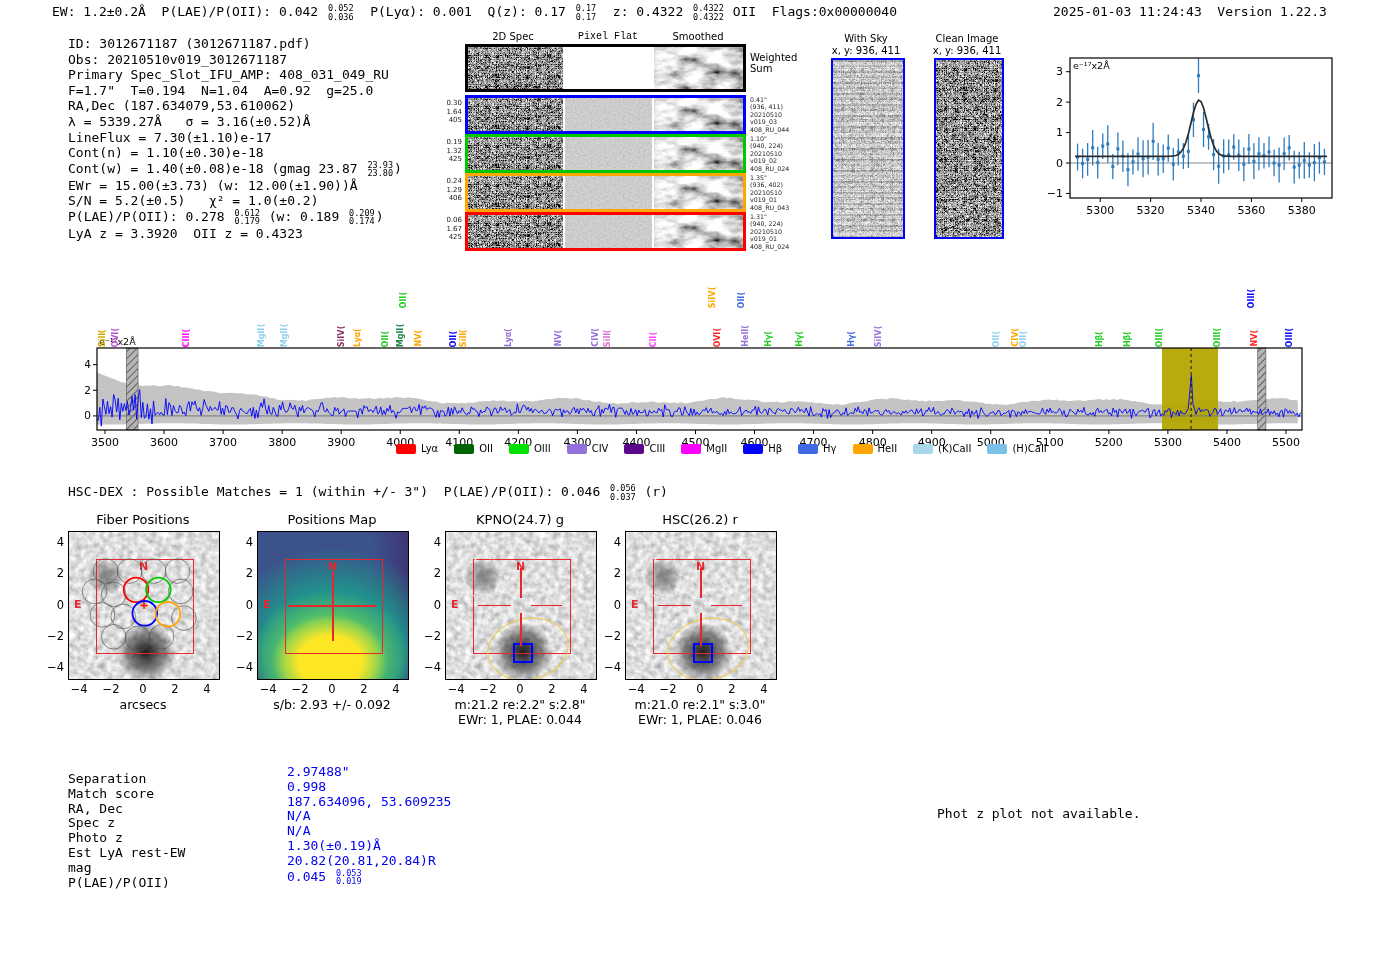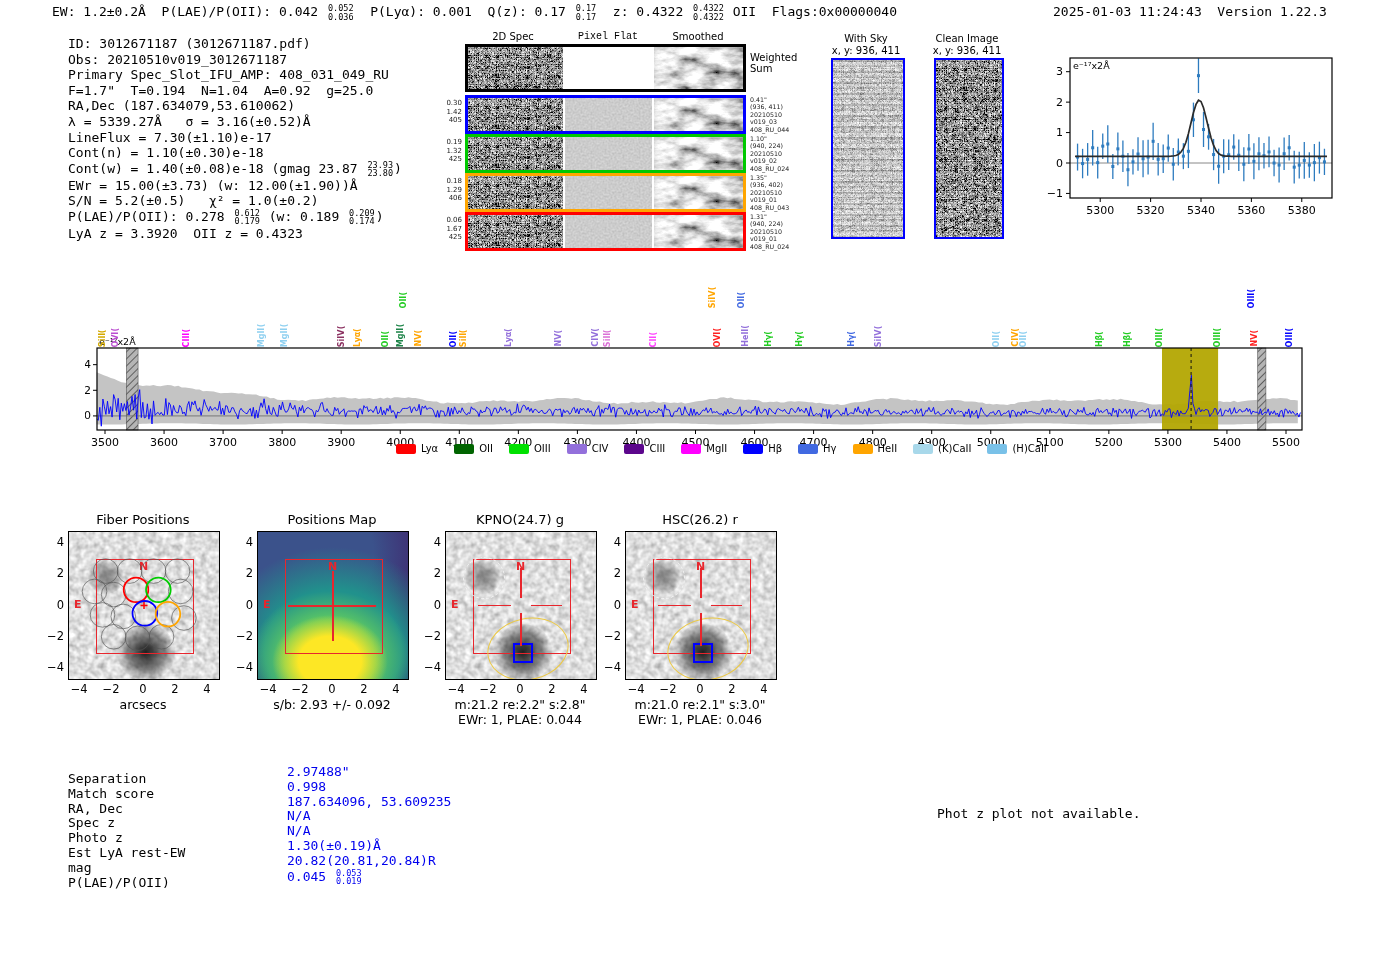--- a/index.html
+++ b/index.html
@@ -175,21 +175,21 @@
           </svg>
         </div>
         <div class="scell" style="position: absolute; left: 186px; top: 0px; width: 89px; height: 33px;">
           <svg class="noisebg" width="100%" height="100%" preserveAspectRatio="none" style="display:block;position:absolute;inset:0">
             <rect width="100%" height="100%" fill="#999" filter="url(#fSmooth)"></rect>
           </svg>
         </div>
       </div>
       <div class="sleft abs" style="position: absolute; left: 430px; top: 99px; width: 32px;">
         <div>0.30</div>
-        <div>1.42</div>
+        <div>1.64</div>
         <div>405</div>
       </div>
       <div class="sright abs" style="position: absolute; left: 750px; top: 96px; width: 72px;">
         <div>0.41"</div>
         <div>(936, 411)</div>
         <div>20210510</div>
         <div>v019_03</div>
         <div>408_RU_044</div>
       </div>
       <div class="srow" style="position: absolute; left: 465px; top: 134px; width: 281px; height: 39px; border: 3px solid rgb(0, 200, 0);">
@@ -232,21 +232,21 @@
             <rect width="100%" height="100%" fill="#999" filter="url(#fFlat)"></rect>
           </svg>
         </div>
         <div class="scell" style="position: absolute; left: 186px; top: 0px; width: 89px; height: 33px;">
           <svg class="noisebg" width="100%" height="100%" preserveAspectRatio="none" style="display:block;position:absolute;inset:0">
             <rect width="100%" height="100%" fill="#999" filter="url(#fSmooth)"></rect>
           </svg>
         </div>
       </div>
       <div class="sleft abs" style="position: absolute; left: 430px; top: 177px; width: 32px;">
-        <div>0.18</div>
+        <div>0.24</div>
         <div>1.29</div>
         <div>406</div>
       </div>
       <div class="sright abs" style="position: absolute; left: 750px; top: 174px; width: 72px;">
         <div>1.35"</div>
         <div>(936, 402)</div>
         <div>20210510</div>
         <div>v019_01</div>
         <div>408_RU_043</div>
       </div>
@@ -561,20 +561,21 @@
       </div>
       <div class="lgitem">
         <span class="lgsw" style="background: rgb(168, 216, 234);"></span>
         <span>(K)CaII</span>
       </div>
       <div class="lgitem">
         <span class="lgsw" style="background: rgb(121, 193, 232);"></span>
         <span>(H)CaII</span>
       </div>
     </div>
+  <div id="hsc-line" class="abs">HSC-DEX : Possible Matches = 1 (within +/- 3")  P(LAE)/P(OII): 0.046 <span class="frac"><span class="ft">0.056</span><span class="fb">0.037</span></span> (r)</div>
   <div id="cutouts">
       <div class="cuttitle abs" style="position: absolute; left: 48px; top: 512px; width: 190px;">Fiber Positions</div>
       <div class="cutbox" style="position: absolute; left: 68px; top: 531px; width: 150px; height: 147px;">
         <svg class="noisebg" width="100%" height="100%" preserveAspectRatio="none" style="display:block;position:absolute;inset:0">
           <rect width="100%" height="100%" fill="#999" filter="url(#fCut)"></rect>
         </svg>
         <div class="blob" style="position: absolute; left: 46.5957px; top: 92.4149px; width: 60px; height: 56px;"></div>
         <div class="blob light" style="position: absolute; left: 18.7021px; top: 28.3511px; width: 36px; height: 34px;"></div>
         <div class="redbox" style="position: absolute; left: 27.1277px; top: 26.5851px; width: 95.7447px; height: 93.8298px;"></div>
         <div class="compass" style="position: absolute; left: 70px; top: 27.5851px;">N</div>

